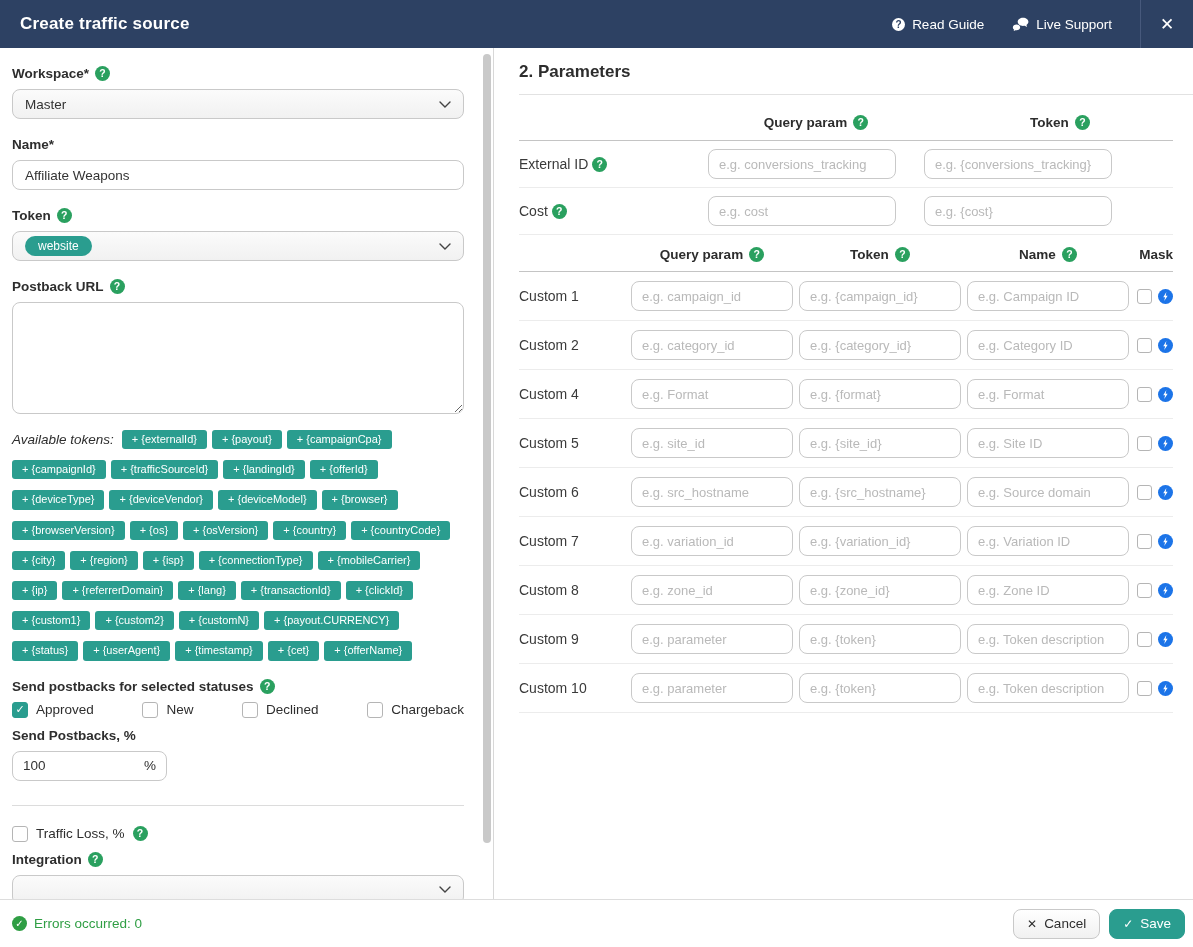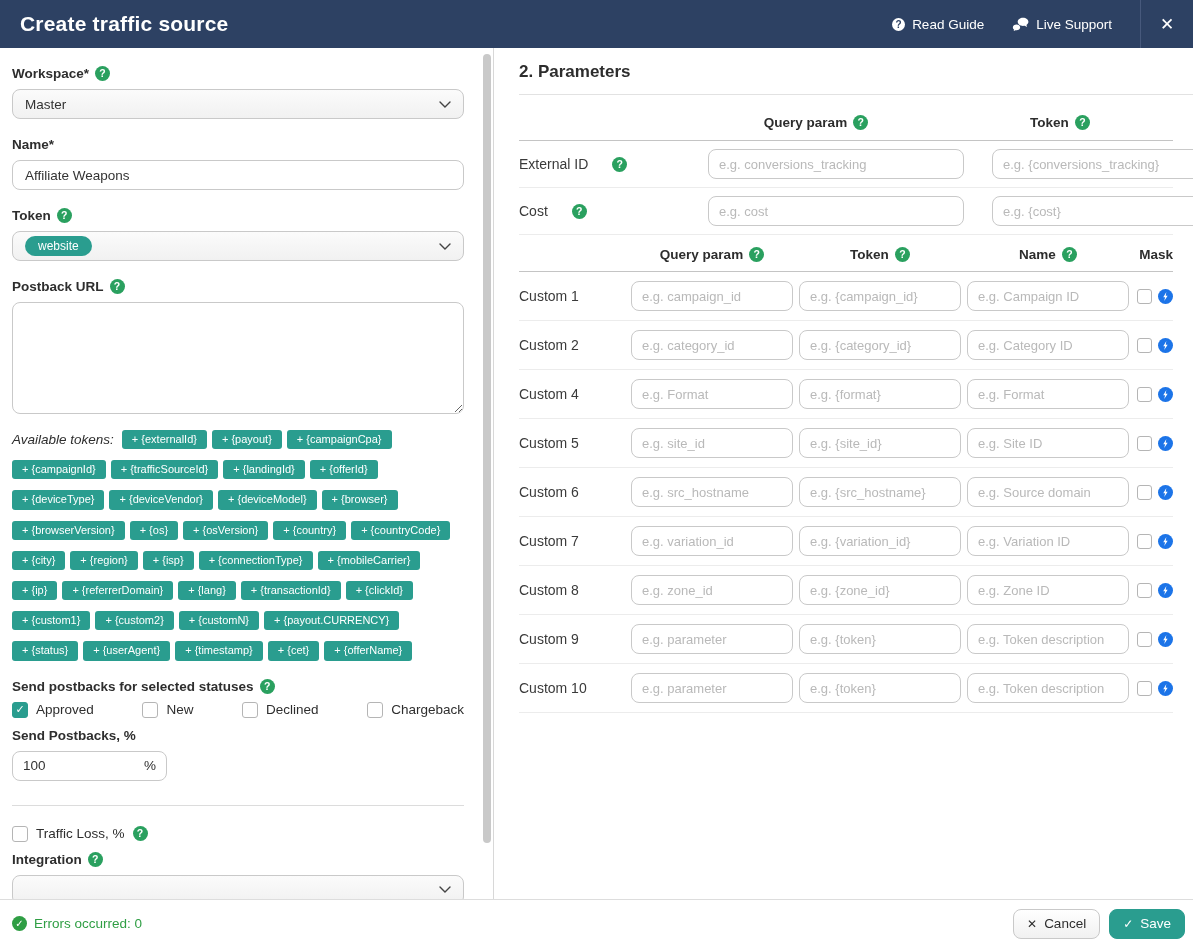--- a/index.html
+++ b/index.html
@@ -3,21 +3,21 @@
 <meta charset="utf-8">
 <style>
   * { margin:0; padding:0; box-sizing:border-box; }
   html,body { width:1193px; height:947px; overflow:hidden; background:#fff;
     font-family:"Liberation Sans", sans-serif; }
   .modal { display:flex; flex-direction:column; width:100%; height:100%; }
 
   
   .topbar { height:48px; background:#2d4163; display:flex; align-items:center;
     padding-left:20px; flex:0 0 auto; }
-  .topbar-title { color:#fff; font-size:21px; font-weight:700; letter-spacing:.2px; }
+  .topbar-title { color:#fff; font-size:17px; font-weight:700; letter-spacing:.2px; }
   .topbar-right { margin-left:auto; display:flex; align-items:center; height:100%; }
   .tb-link { display:flex; align-items:center; gap:7px; color:#fff; font-size:13.5px;
     cursor:pointer; margin-right:28px; }
   .q-solid { width:13px; height:13px; border-radius:50%; background:#fff; color:#2d4163;
     font-size:10px; font-weight:700; display:flex; align-items:center; justify-content:center; }
   .tb-divider { width:1px; height:48px; background:#47597c; }
   .tb-close { width:52px; height:48px; display:flex; align-items:center; justify-content:center;
     color:#fff; font-size:17px; background:none; border:none; cursor:pointer; }
 
   
@@ -84,27 +84,27 @@
   .sp-sys { width:189px; flex:0 0 auto; }
   .th-sys { width:216px; flex:0 0 auto; }
   .th-sys + .th-sys { margin-left:28px; }
   .sp-cus { width:112px; flex:0 0 auto; }
   .th-cus { width:162px; flex:0 0 auto; }
   .th-cus + .th-cus { margin-left:6px; }
   .th-mask { margin-left:auto; font-size:13.5px; font-weight:700; color:#2d2d2d; }
   .row { display:flex; align-items:center; border-bottom:1px solid #ececec; }
   .sys-row { height:47px; }
   .cus-row { height:49px; }
-  .row-label { display:flex; align-items:center; gap:24px; font-size:14px; color:#3a3a3a; }
+  .row-label { display:flex; align-items:center; gap:4px; font-size:14px; color:#3a3a3a; }
   .sys-row .row-label { width:189px; flex:0 0 auto; }
   .cus-row .row-label { width:112px; flex:0 0 auto; }
   .inp { height:30px; border:1px solid #c9c9c9; border-radius:8px; padding:0 10px;
     font-size:13px; color:#333; font-family:inherit; background:#fff; outline:none; }
   .inp::placeholder { color:#b9b9b9; }
-  .inp-sys { width:256px; flex:0 0 auto; }
+  .inp-sys { width:188px; flex:0 0 auto; }
   .inp-sys + .inp-sys { margin-left:28px; }
   .inp-cus { width:162px; flex:0 0 auto; }
   .inp-cus + .inp-cus { margin-left:6px; }
   .mask-cell { margin-left:auto; display:flex; align-items:center; gap:6px; }
   .mask-cell .cbox { width:15px; height:15px; }
   .bolt { width:15px; height:15px; display:inline-flex; cursor:pointer; }
 
   
   .footer { height:48px; flex:0 0 auto; border-top:1px solid #ddd; display:flex;
     align-items:center; padding:0 8px 0 12px; background:#fff; }

